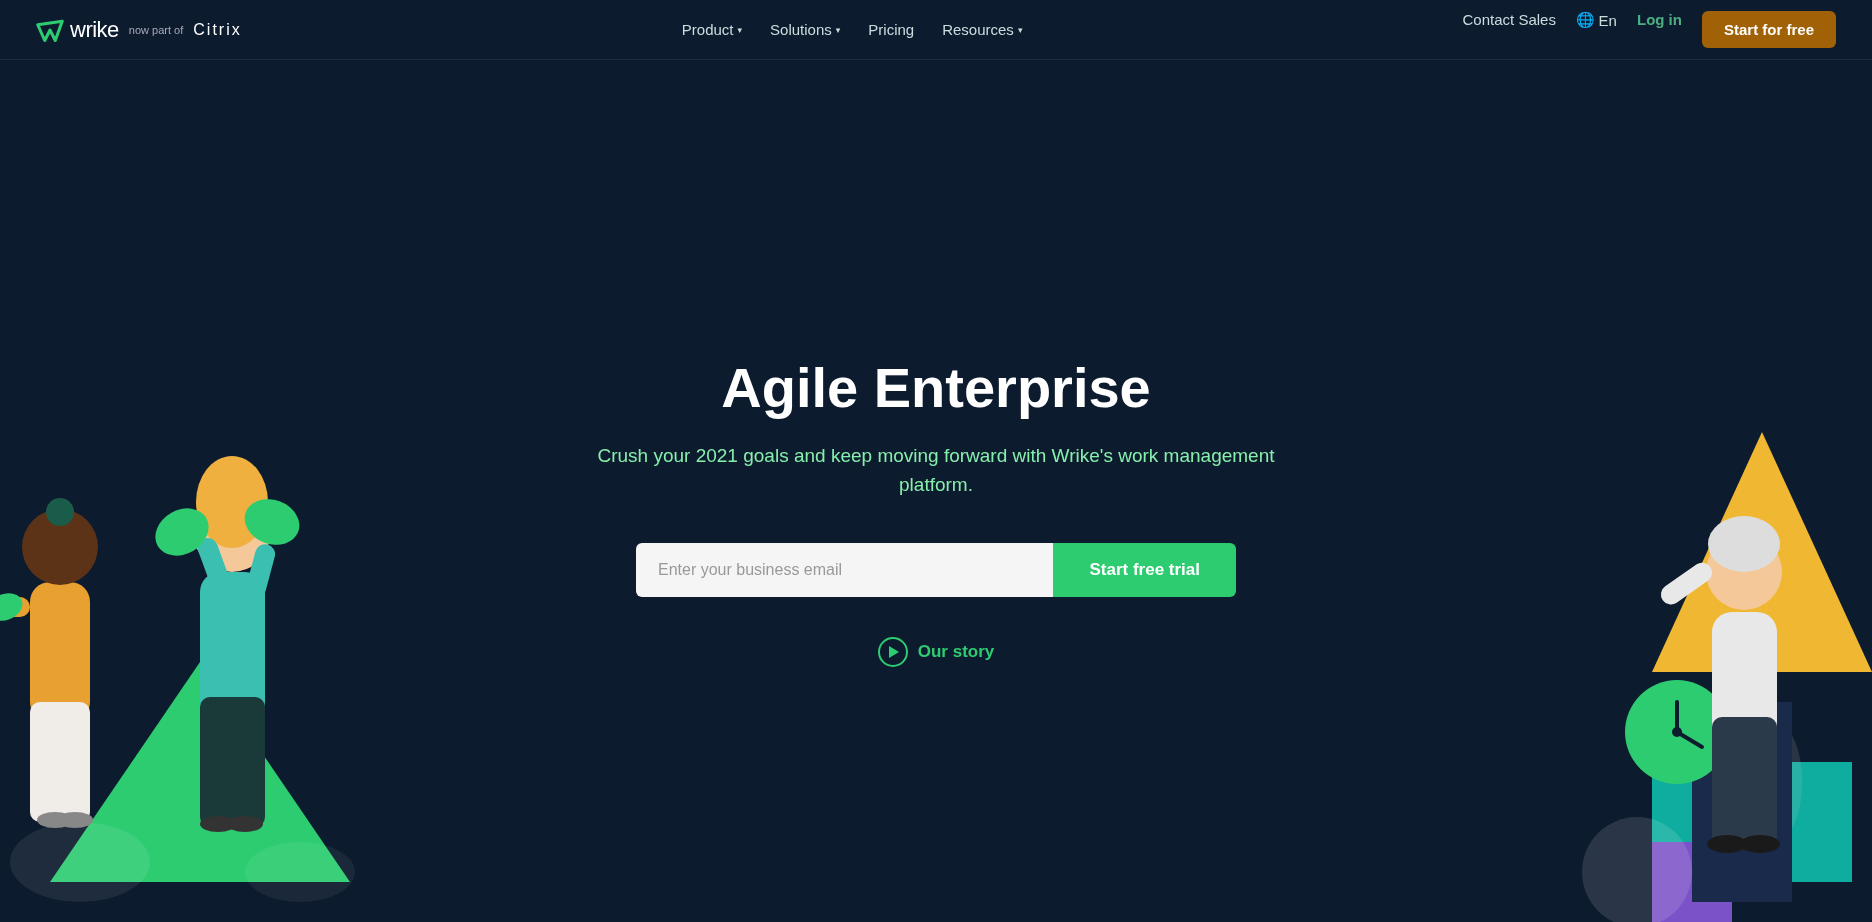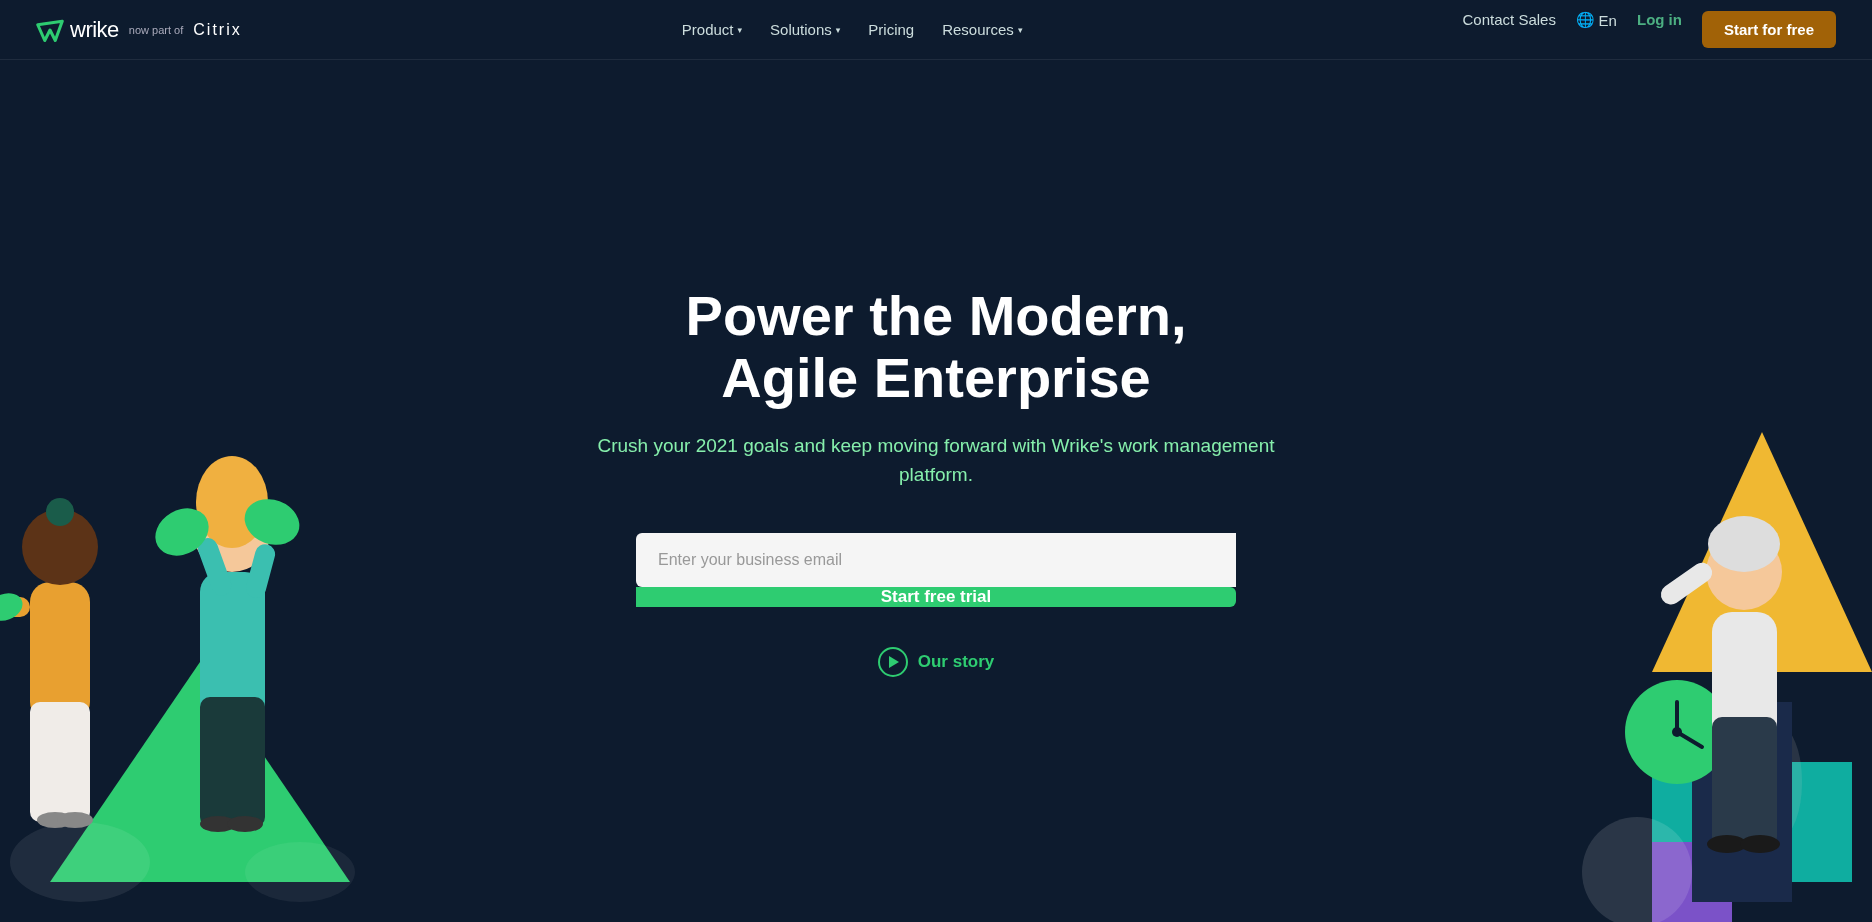--- a/index.html
+++ b/index.html
@@ -95,21 +95,20 @@
       color: #86efac;
       line-height: 1.5;
       margin-bottom: 44px;
     }
     .hero-form {
       display: flex;
       align-items: stretch;
       gap: 0;
       max-width: 600px;
       margin: 8px auto 40px;
-      flex-direction: column;
     }
     .email-input {
       flex: 1;
       padding: 18px 22px;
       font-size: 16px;
       border: none;
       border-radius: 6px 0 0 6px;
       outline: none;
       background: #f5f5f5;
       color: #555;
@@ -284,21 +283,21 @@
 
       <ellipse cx="235" cy="542" rx="20" ry="9" fill="#1a1a1a"></ellipse>
       <ellipse cx="268" cy="542" rx="20" ry="9" fill="#1a1a1a"></ellipse>
 
       <rect x="165" y="290" width="58" height="20" rx="10" fill="#e8e8e8" transform="rotate(-35 165 290)"></rect>
     </svg>
   </div>
 
   <div class="hero-content">
     <h1 class="hero-title">
-      <span>Power the Modern,</span><br>
+      <br>
       <span>Agile Enterprise</span>
     </h1>
     <p class="hero-subtitle">Crush your 2021 goals and keep moving forward with Wrike's work management platform.</p>
 
     <div class="hero-form">
       <input class="email-input" type="email" placeholder="Enter your business email" style="">
       <button class="trial-btn">Start free trial</button>
     </div>
 
     <div class="our-story-link">

